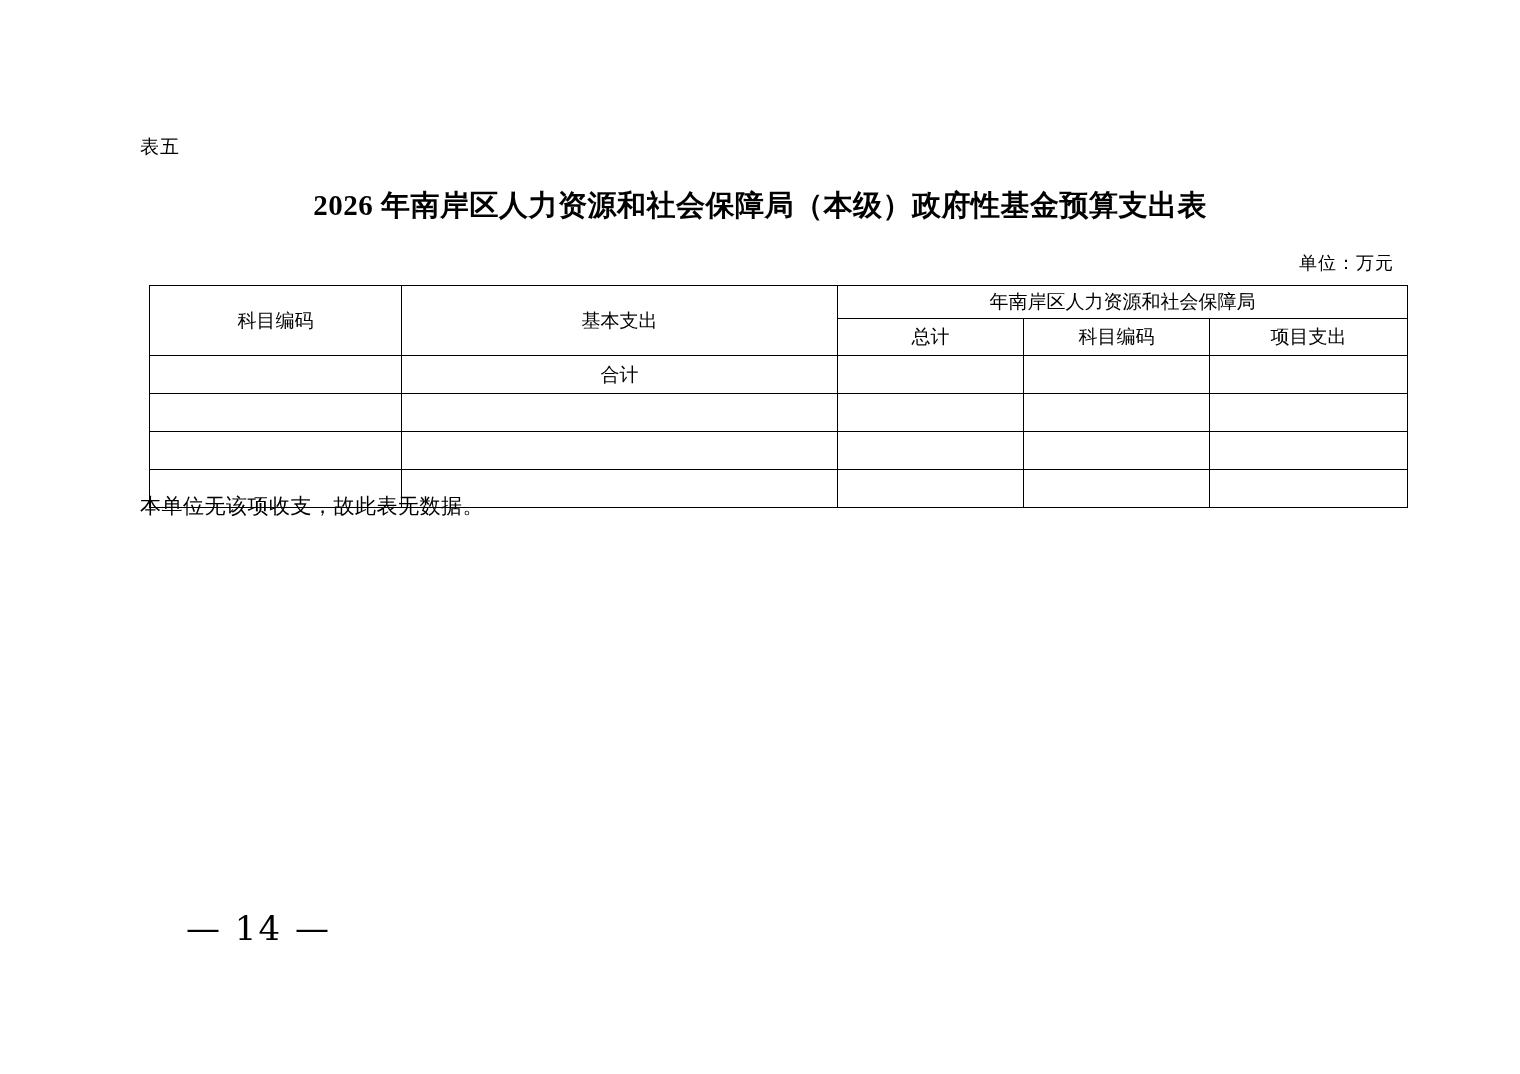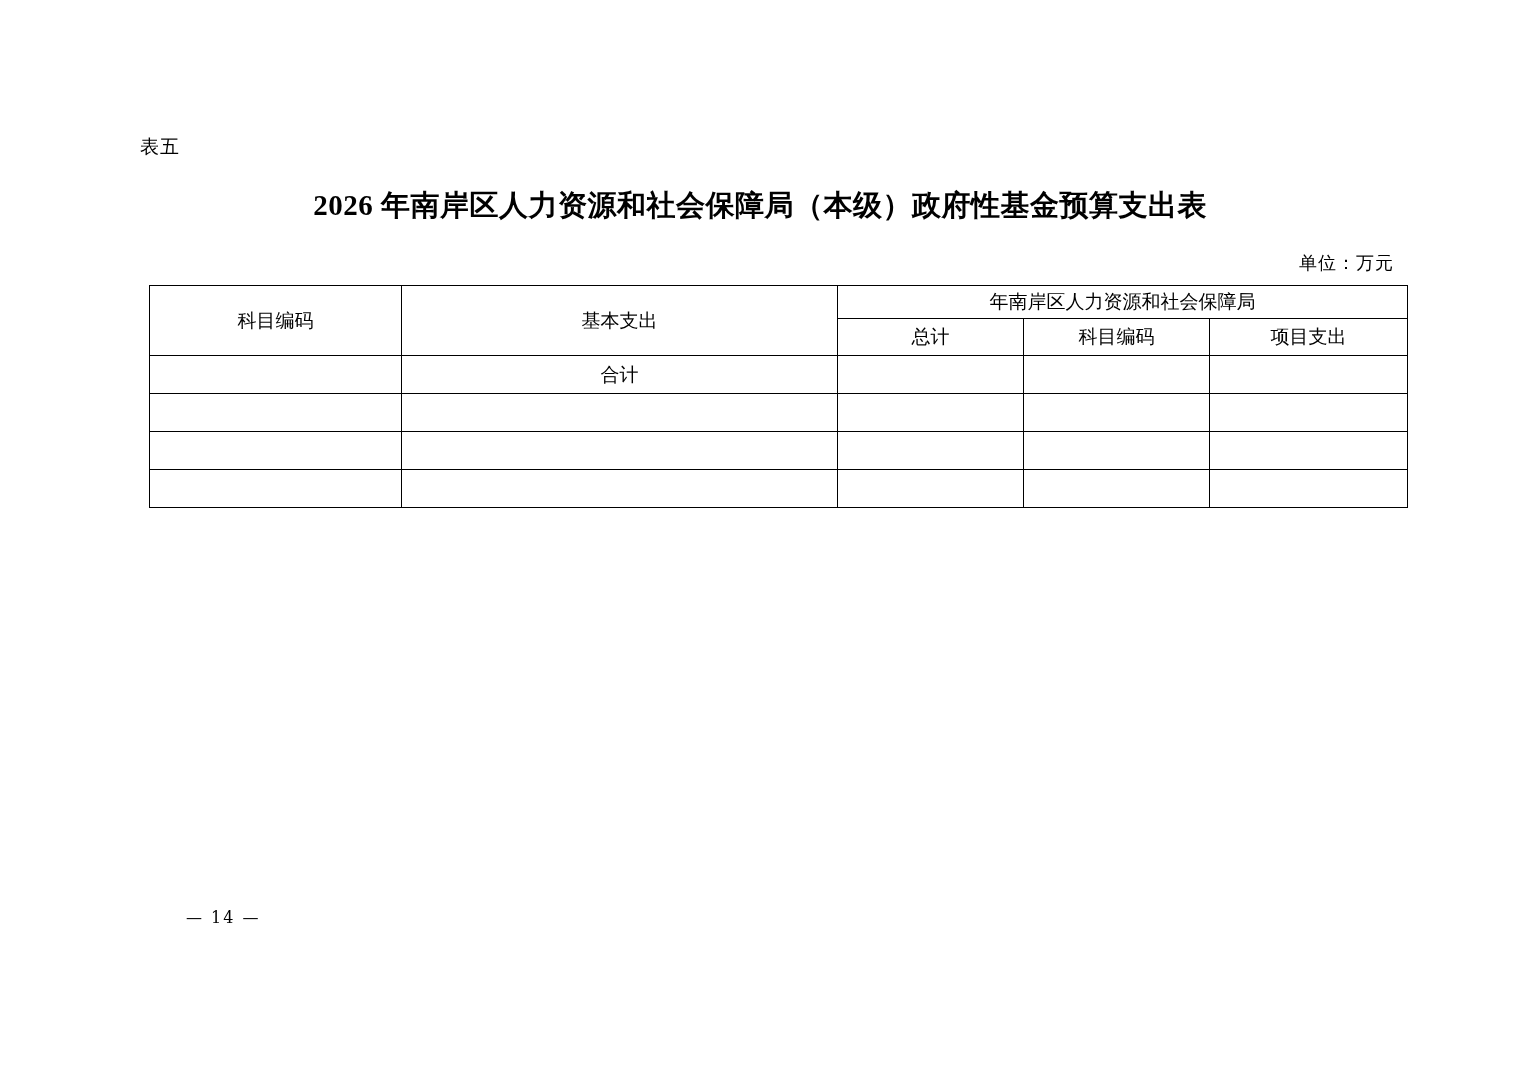--- a/index.html
+++ b/index.html
@@ -81,21 +81,21 @@
     left: 140px;
     top: 492px;
     font-size: 21px;
     font-family: "Liberation Serif", serif;
     letter-spacing: 0.5px;
   }
   .page-number {
     position: absolute;
     left: 186px;
     top: 908px;
-    font-size: 16px;
+    font-size: 34px;
     font-family: "DejaVu Serif", serif;
     letter-spacing: 2px;
     text-align: right;
   }
 </style>
 </head>
 <body>
 
 <div class="page">
 
@@ -152,16 +152,17 @@
       <tr class="row-data">
         <td></td>
         <td></td>
         <td></td>
         <td></td>
         <td></td>
       </tr>
     </tbody>
   </table>
 
+  <div class="note">本单位无该项收支，故此表无数据。</div>
 
   <div class="page-number">— 14 —</div>
 
 </div>
 
 </body></html>

